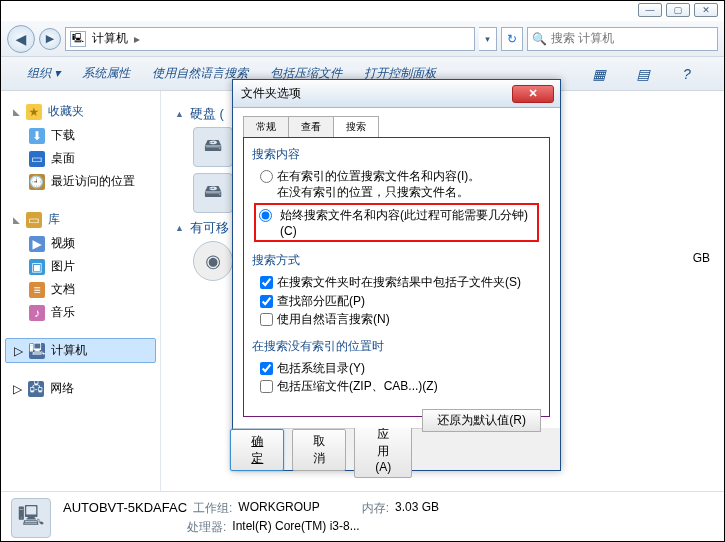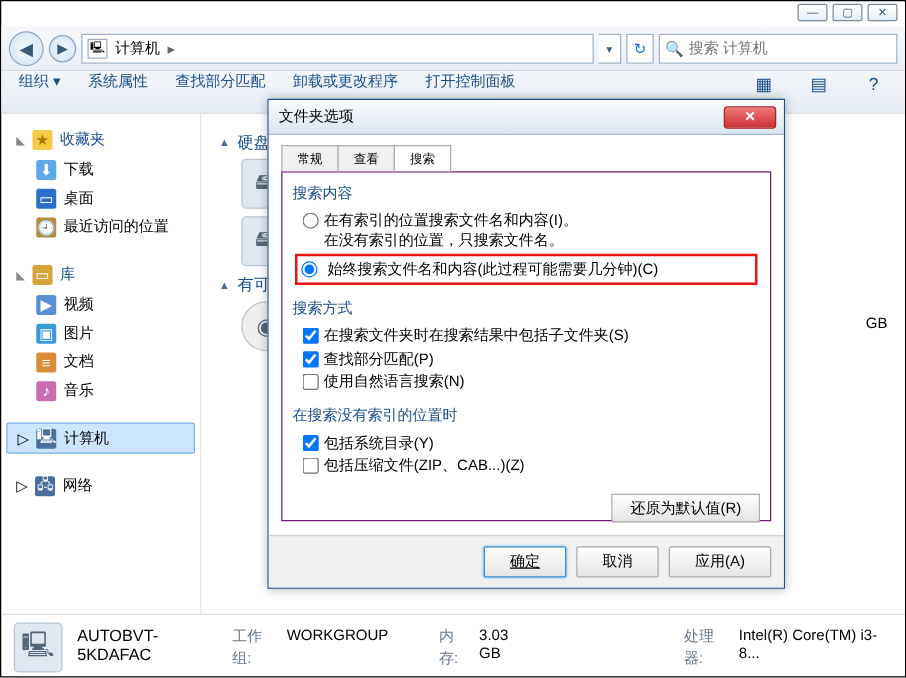--- a/index.html
+++ b/index.html
@@ -16,21 +16,21 @@
 .addr { flex: 0 0 410px; height: 24px; border: 1px solid #9db2c8; background: #fff; display: flex; align-items: center; padding: 0 4px; gap: 6px; }
 .addr .icon { width:16px; height:16px; background:#fff; border:1px solid #9db2c8; display:flex; align-items:center; justify-content:center; font-size:9px; }
 .addr .crumb { color:#000; }
 .addr .sep { color:#666; }
 .addr-drop { width:18px; height:24px; border:1px solid #9db2c8; border-left:none; background:#fff; display:flex; align-items:center; justify-content:center; color:#3a5a7a; font-size:9px; }
 .refresh { width:22px; height:24px; border:1px solid #9db2c8; background:#fff; display:flex; align-items:center; justify-content:center; color:#1a6fd8; font-size:12px; }
 .search { flex: 1; height: 24px; border: 1px solid #9db2c8; background: #fff; display:flex; align-items:center; padding:0 4px; gap:4px; color:#777; }
 .search .sicon { color:#888; font-size:12px; }
 
 
-.toolbar { height: 34px; display: flex; padding: 0 14px; gap: 22px; background: linear-gradient(#f3f6fa,#e4ebf3); border-bottom: 1px solid #d0d7de; color:#1a4f8b; }
+.toolbar { height: 34px; display: flex; align-items: center; padding: 0 26px; gap: 22px; background: linear-gradient(#f3f6fa,#e4ebf3); border-bottom: 1px solid #d0d7de; color:#1a4f8b;font-style:italic; }
 .toolbar .spacer { flex:1; }
 .toolbar .tb-icon { width:22px; height:20px; border:1px solid transparent; display:flex; align-items:center; justify-content:center; color:#1a4f8b; font-size:14px; }
 
 
 .main { display: flex; height: 400px; }
 .sidebar { width: 160px; padding: 8px 4px; border-right: 1px solid #e0e6ec; overflow:hidden; }
 .sb-group { margin-bottom: 14px; }
 .sb-head { display:flex; align-items:center; gap:6px; padding:4px 8px; color:#1a4f8b; font-size:12px; }
 .sb-head .tri { font-size:9px; color:#888; }
 .sb-item { display:flex; align-items:center; gap:6px; padding:3px 8px 3px 24px; }
@@ -44,21 +44,21 @@
 .cat { display:flex; align-items:center; gap:6px; color:#1a4f8b; font-size:13px; margin: 6px 0 4px; }
 .cat .tri { font-size:9px; color:#4a6f9c; }
 .devrow { display:flex; align-items:center; gap:12px; margin-left: 18px; margin-bottom: 6px; }
 .devimg { width:40px; height:40px; background:#dfe7f0; border:1px solid #b8c5d3; border-radius:4px; display:flex; align-items:center; justify-content:center; font-size:18px; color:#567; }
 .devimg.dvd { background:#eee; border-radius:50%; }
 .devtxt .barbg { width:120px; height:12px; border:1px solid #aab; background:#fff; margin-top:2px; }
 .devtxt .barfg { height:100%; background:linear-gradient(#7ab8f0,#3a8ed0); }
 .rightpanel { position:absolute; right:14px; top:160px; font-size:12px; }
 
 
-.dlg { position:absolute; left:213px; top:78px; width:414px; height:392px; border:1px solid #1a4f8b; background:#f0f0f0; box-shadow: 0 0 8px rgba(0,0,0,0.3); }
+.dlg { position:absolute; left:231px; top:78px; width:329px; height:392px; border:1px solid #1a4f8b; background:#f0f0f0; box-shadow: 0 0 8px rgba(0,0,0,0.3); }
 .dlg-title { height:28px; background:linear-gradient(#fdfdfd,#d8e4f0); display:flex; align-items:center; padding:0 6px; border-bottom:1px solid #a8b8cc; }
 .dlg-title .t { flex:1; color:#000; font-size:12px; padding-left:2px; }
 .dlg-title .x { width:42px; height:18px; background:linear-gradient(#e77,#c33); border:1px solid #a22; border-radius:3px; display:flex; align-items:center; justify-content:center; color:#fff; font-size:11px; font-weight:bold; }
 
 .dlg-body { padding: 8px 10px 0; background:#fff; height:320px; position:relative; }
 .tabs { display:flex; font-size:10px; margin-bottom:0; }
 .tab { padding:3px 12px; border:1px solid #acacac; border-bottom:none; background:#f0f0f0; margin-right:-1px; }
 .tab.active { background:#fff; position:relative; z-index:1; }
 .tabpane { border:1px solid #701a75; padding:8px 8px 6px; height:280px; font-size:12px; }
 
@@ -72,21 +72,21 @@
 
 .restore { float:right; padding:2px 14px; border:1px solid #acacac; background:linear-gradient(#fdfdfd,#e5e5e5); font-size:12px; margin-top:4px; }
 
 .dlg-foot { height:42px; background:#f0f0f0; border-top:1px solid #d0d0d0; display:flex; align-items:center; justify-content:flex-end; gap:8px; padding:0 10px; }
 .dlg-foot button { padding:3px 20px; border:1px solid #acacac; background:linear-gradient(#fdfdfd,#e5e5e5); font-size:12px; border-radius:2px; }
 .dlg-foot button.primary { border-color:#3a8ed0; box-shadow:0 0 2px #7ab8f0;text-decoration:underline; }
 
 
 .status { height: 52px; border-top:1px solid #d8e0e8; display:flex; align-items:center; padding:4px 10px; gap:12px; }
 .status .pcimg { width:40px; height:40px; background:#dfe7f0; border:1px solid #b8c5d3; border-radius:4px; display:flex; align-items:center; justify-content:center; font-size:20px; color:#567; }
-.status .info { display:flex; gap:2px; font-size:12px; }
+.status .info { display:flex; flex-direction:column; gap:2px; font-size:12px; }
 .status .info .ln { display:flex; gap:6px; }
 .status .lbl { color:#6a7a8a; }
 .status .hname { font-size:13px; }
 </style>
 </head>
 <body>
 
 <div class="chrome">
   <div class="wbtn">—</div>
   <div class="wbtn">▢</div>
@@ -105,22 +105,22 @@
   <div class="refresh">↻</div>
   <div class="search">
     <span class="sicon">🔍</span>
     <span>搜索 计算机</span>
   </div>
 </div>
 
 <div class="toolbar">
   <span>组织 ▾</span>
   <span>系统属性</span>
-  <span>查找部分匹配</span>
-  <span>卸载或更改程序</span>
+  <span>使用自然语言搜索</span>
+  <span>包括压缩文件</span>
   <span>打开控制面板</span>
   <span class="spacer"></span>
   <span class="tb-icon">▦</span>
   <span class="tb-icon">▤</span>
   <span class="tb-icon">?</span>
 </div>
 
 <div class="main">
   <div class="sidebar">
     <div class="sb-group">

